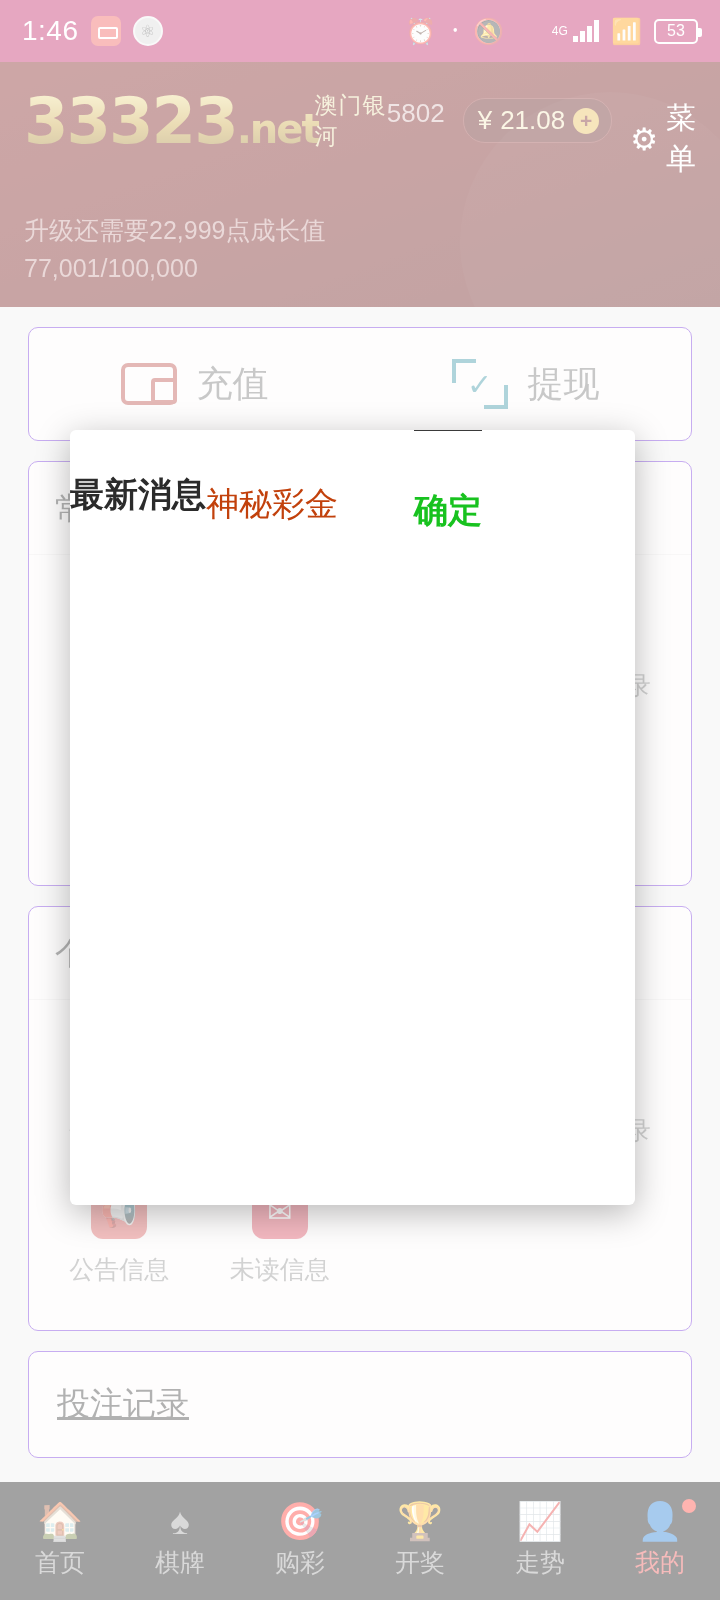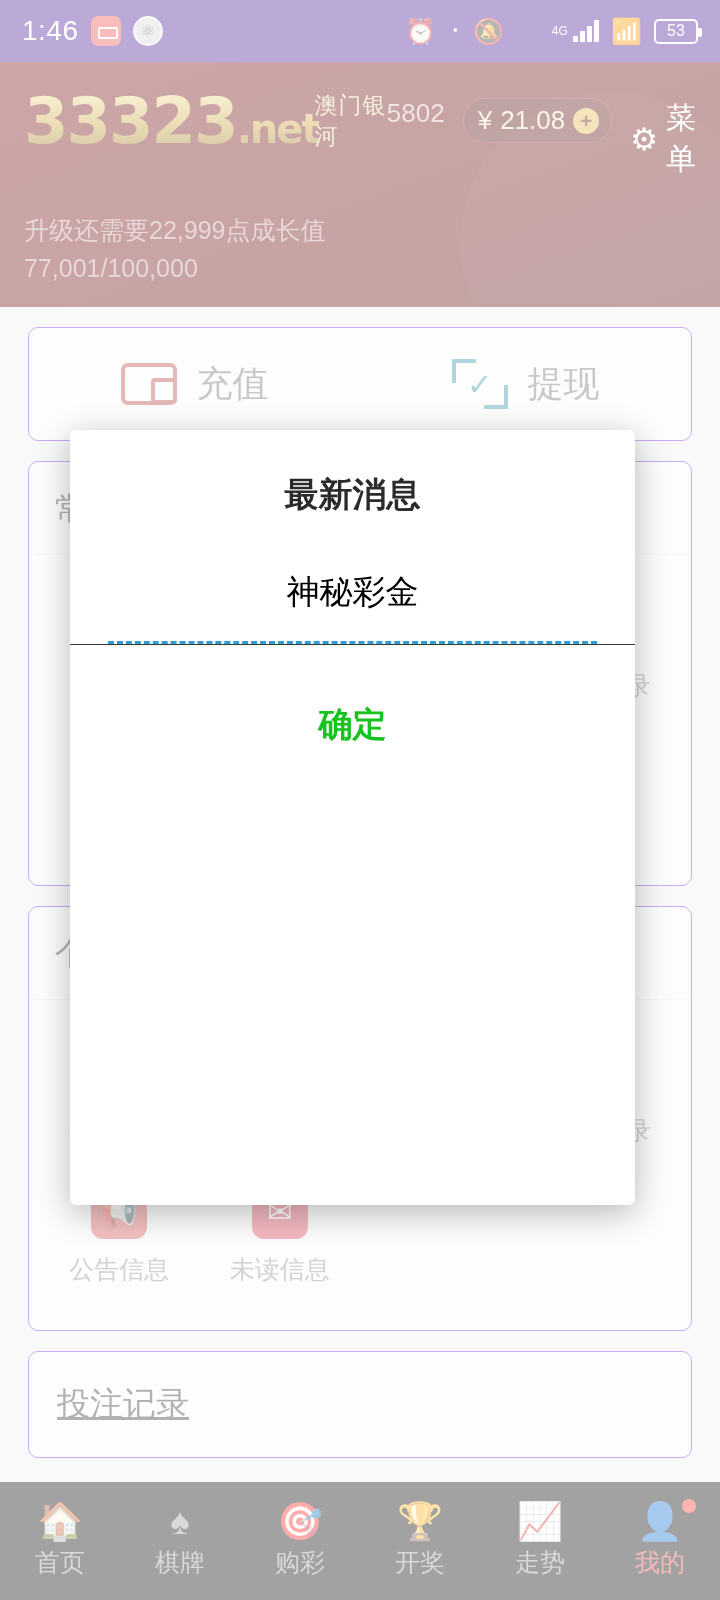--- a/index.html
+++ b/index.html
@@ -12,21 +12,21 @@
   #app {
     position: relative;
     width: 720px; height: 1600px;
     background: #f0eeee;
     overflow: hidden;
   }
 
   
   .statusbar {
     height: 62px;
-    background: #4c1d95;
+    background: #be185d;
     color: #ffffff;
     display: flex;
     align-items: center;
     padding: 0 22px;
     font-size: 27px;
   }
   .statusbar .clock { font-size: 28px; letter-spacing: .5px; }
   .sb-left { display: flex; align-items: center; gap: 12px; }
   .sb-right { margin-left: auto; display: flex; align-items: center; gap: 11px; }
   .icon-chip {
@@ -164,28 +164,28 @@
   }
 
   
   .scrim {
     position: absolute; inset: 0; background: rgba(255,255,255,.62);
   }
   .modal {
     position: absolute; left: 70px; top: 430px; width: 565px; height: 775px;
     background: #ffffff; border-radius: 6px;
     box-shadow: 0 8px 34px rgba(0,0,0,.28);
-    display: flex; flex-direction: column;
+    display: flex; flex-direction: row;
   }
   .modal-title {
     text-align: center; font-size: 34px; font-weight: bold; color: #2b2b2b;
     padding: 42px 0 0;
   }
   .modal-sub {
-    text-align: center; font-size: 33px; color: #000000; padding: 52px 0 0;
+    text-align: center; font-size: 33px; color: #c2410c; padding: 52px 0 0;
   }
   .dashed {
     margin: 26px 38px 0; border-top: 3px dashed #2f9ed8; height: 0;
   }
   .modal-body {
     flex: 1; padding: 26px 20px 0 18px;
     font-size: 32px; line-height: 1.45; color: #4d4d4d;
     letter-spacing: .5px;
   }
   .modal-foot {

